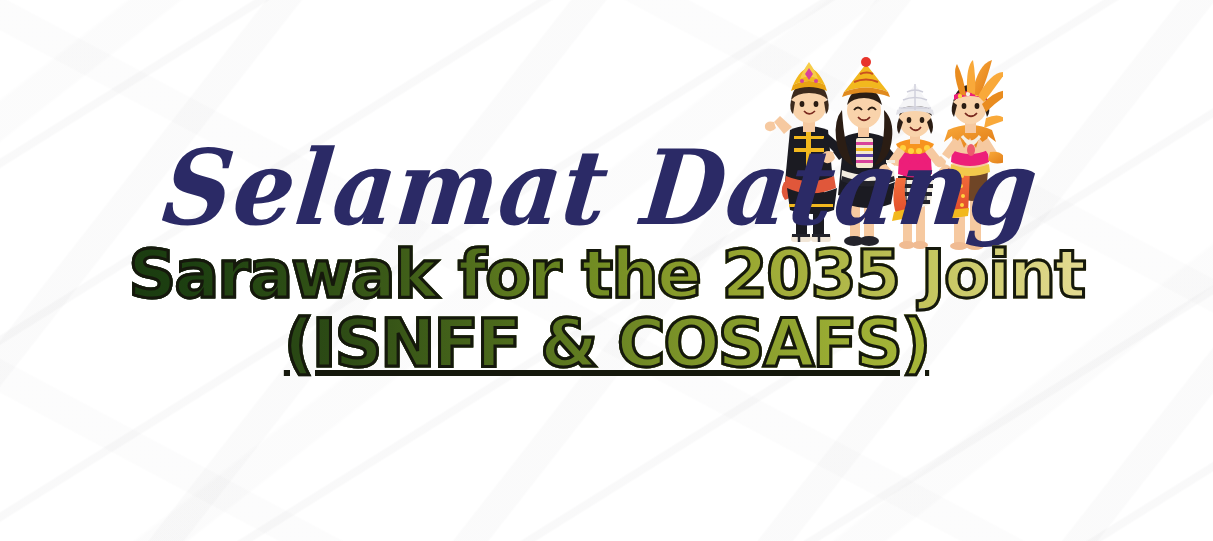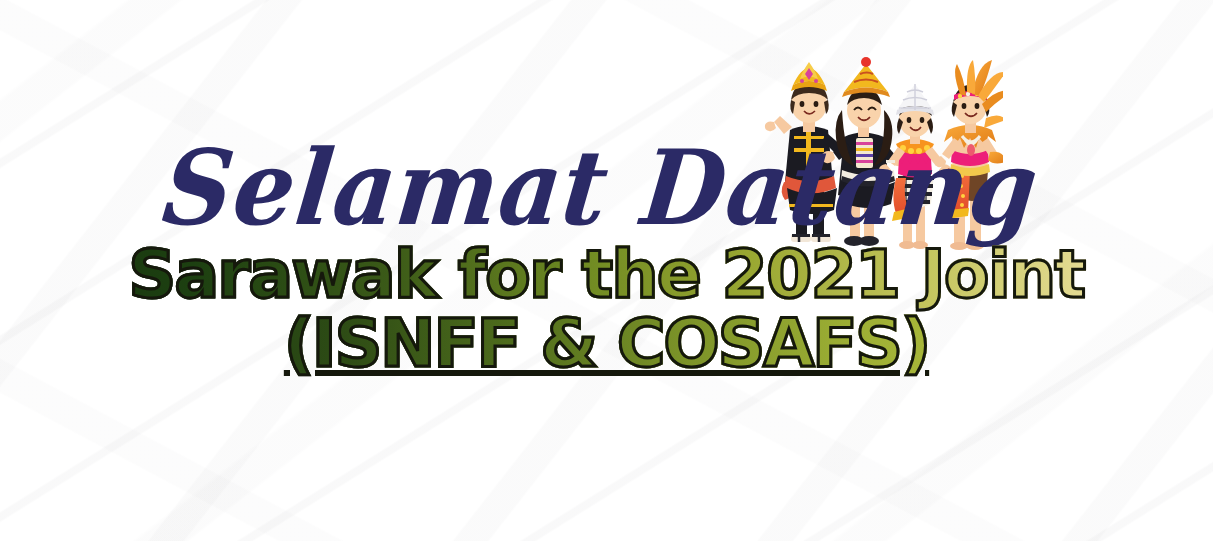--- a/index.html
+++ b/index.html
@@ -410,17 +410,17 @@
         </g>
       </g>
     </svg>
   </div>
 
   <div id="script-line">
     <span id="script-text">Selamat Datang</span>
   </div>
 
   <div id="headline">
-    <span id="hl1" class="hl">Sarawak for the 2021 Joint</span>
+    <span id="hl1" class="hl">Sarawak for the 2035 Joint</span>
     <span id="hl3" class="hl">(ISNFF &amp; COSAFS)</span>
   </div>
 
 </div>
 
 </body></html>

